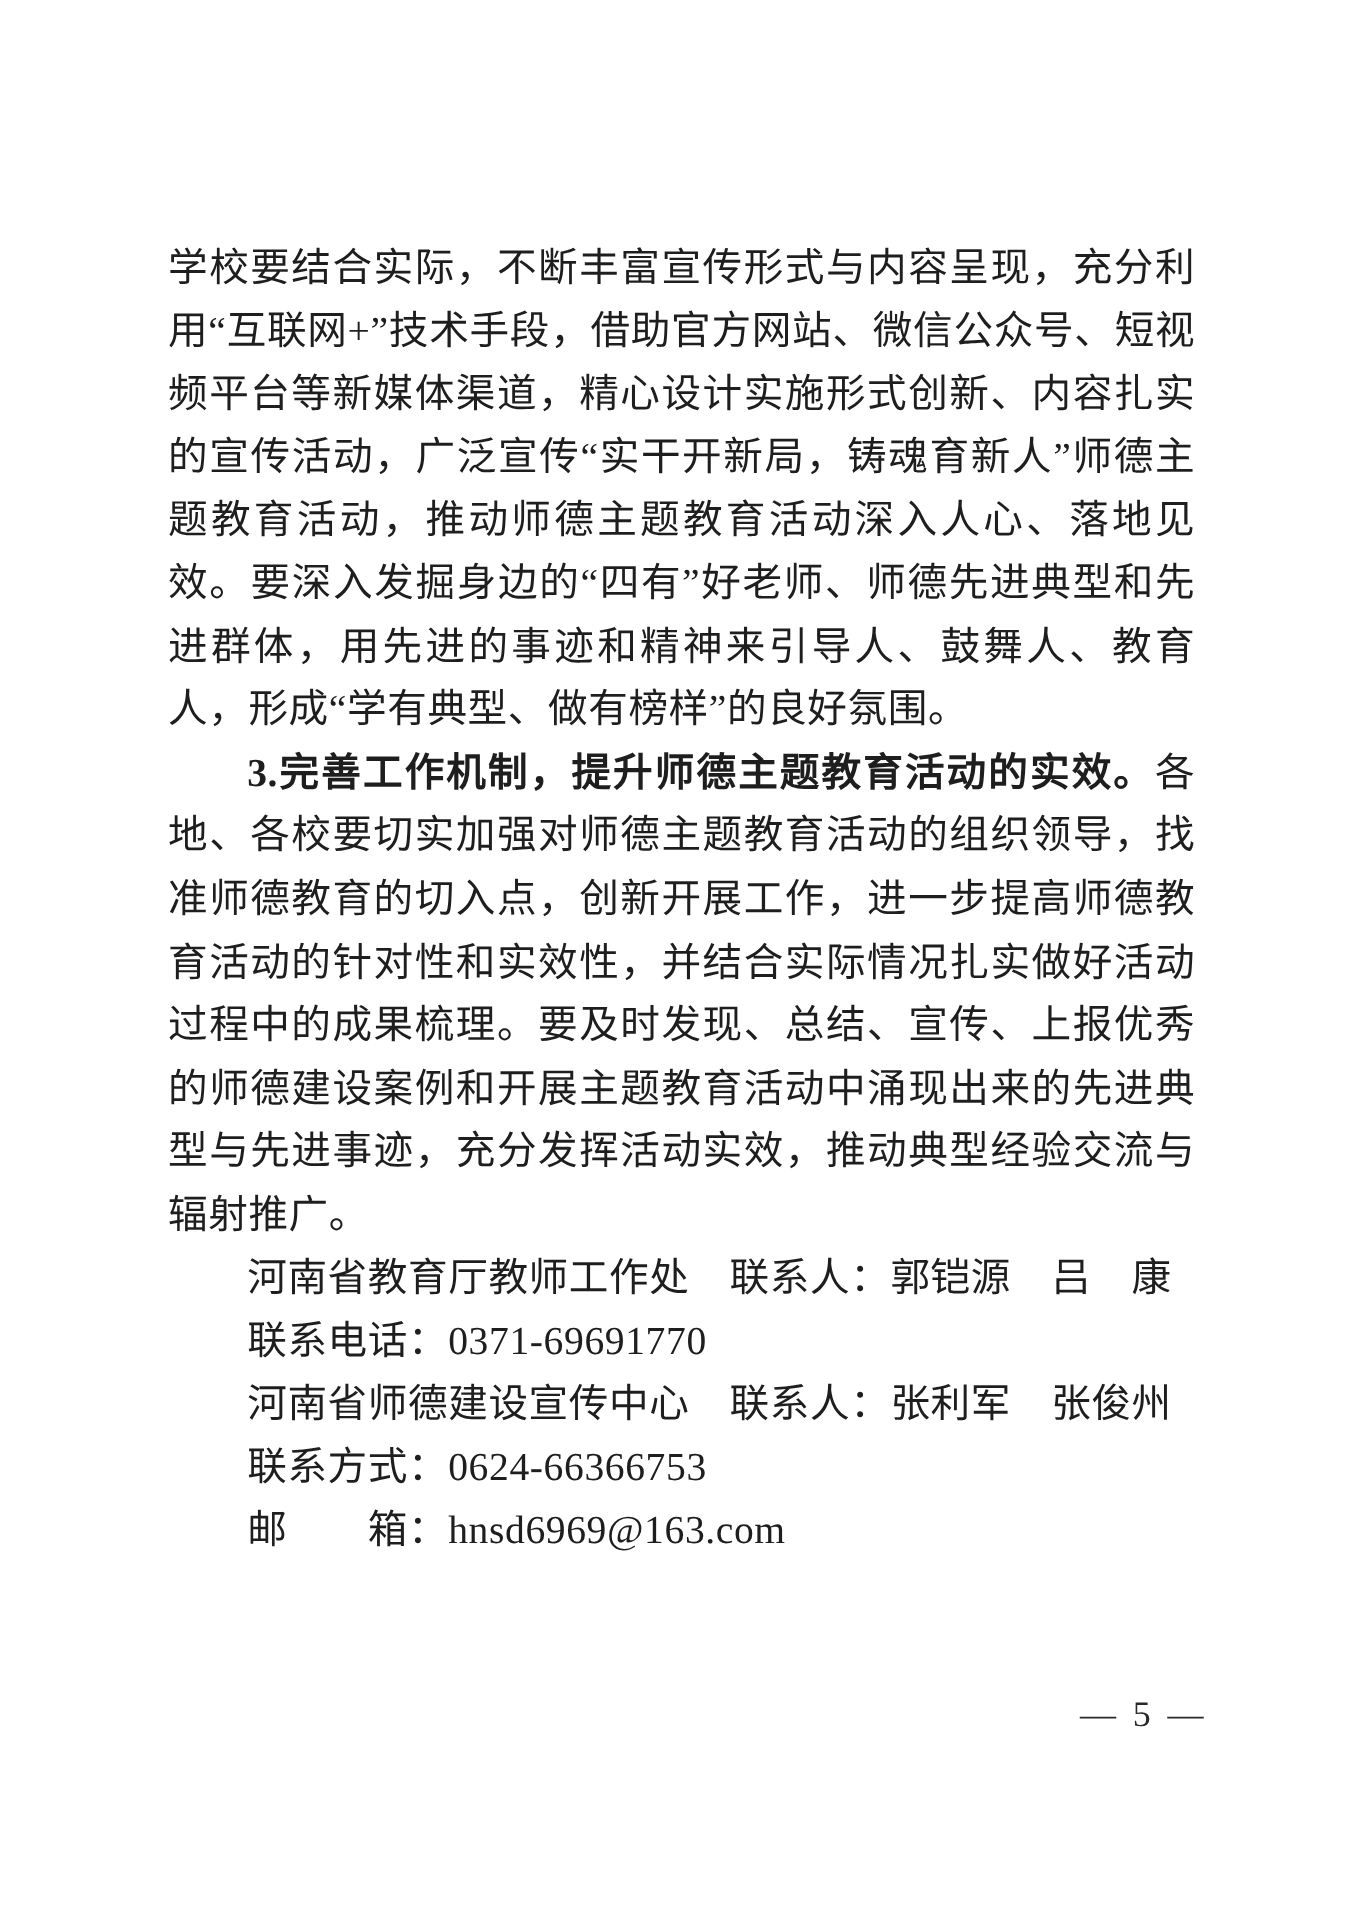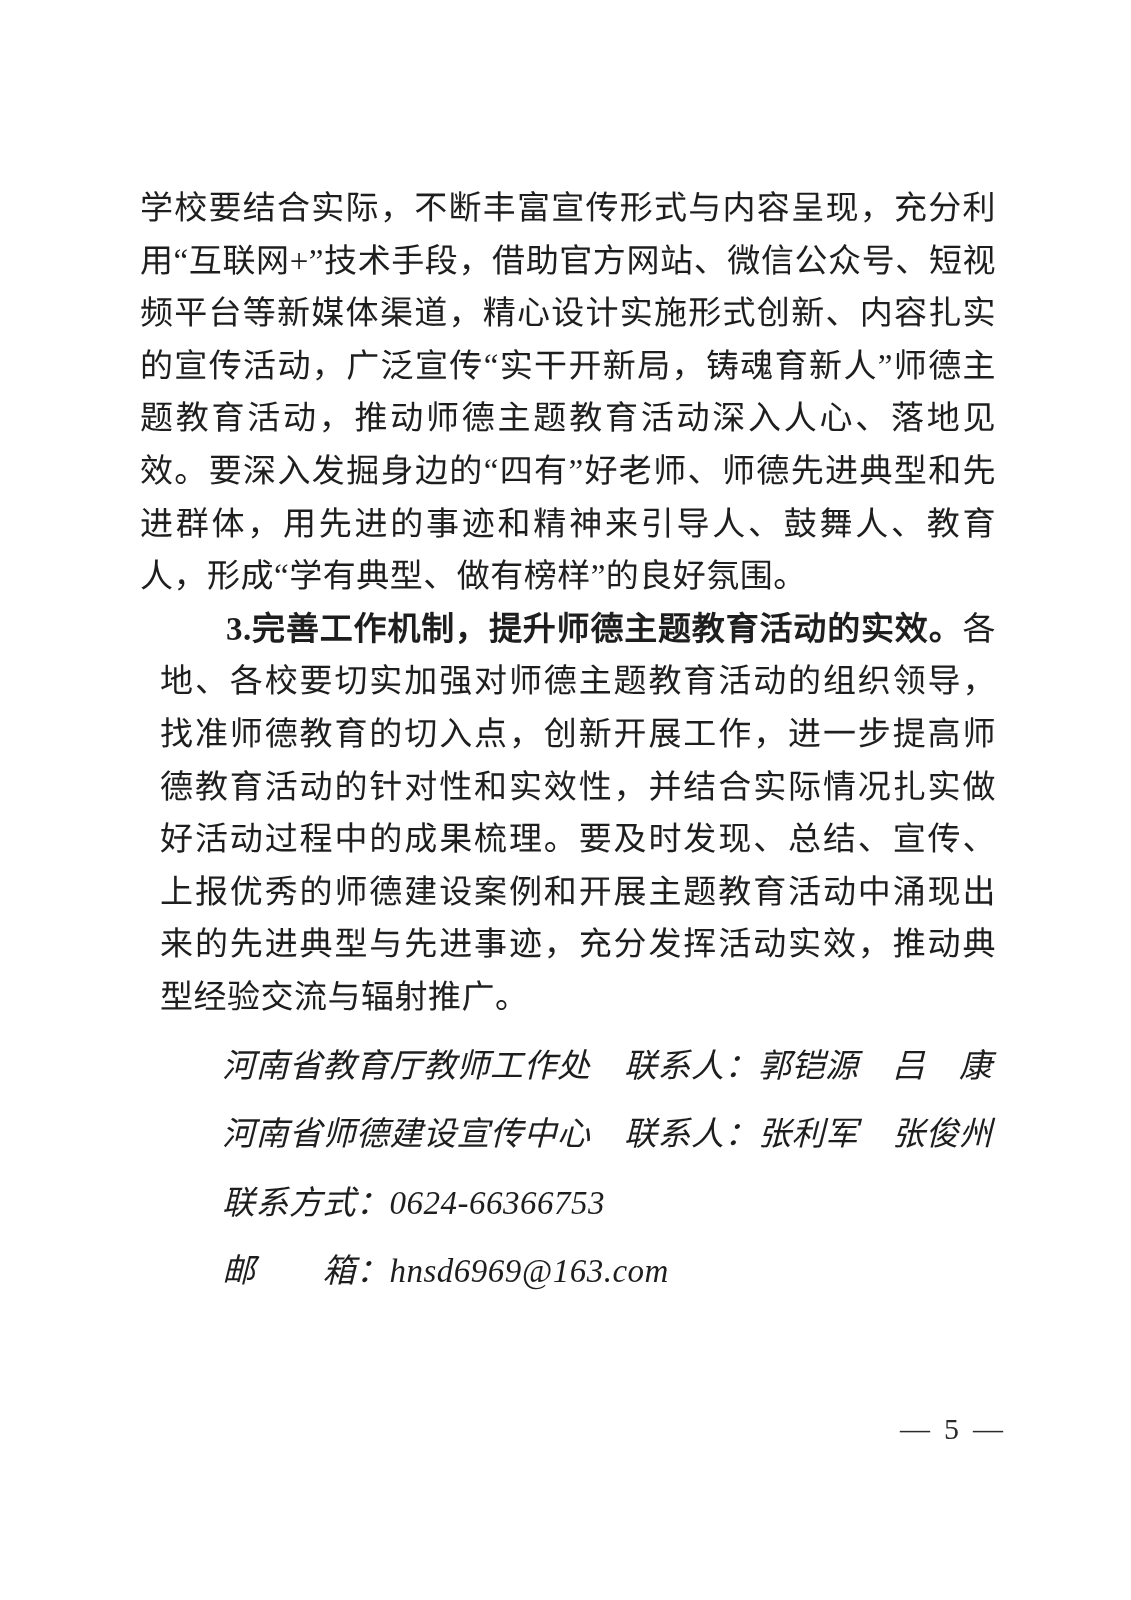--- a/index.html
+++ b/index.html
@@ -16,51 +16,49 @@
     color: #1e1e1e;
   }
   .page {
     position: absolute;
     inset: 0;
     background: #ffffff;
   }
   .content {
     position: absolute;
     left: 140px;
-    top: 182px;
+    top: 198px;
     width: 856px;
   }
   .para {
     margin: 0;
     font-size: 33px;
     line-height: 52.6px;
     text-align: justify;
     text-justify: inter-character;
     letter-spacing: 0.5px;
     word-break: break-all;
   }
   .para.indent {
     text-indent: 2em;
-    margin-left: 20px;
   }
   .para .bold-lead {
     font-weight: bold;
   }
   .contact-block {
     margin: 0;
   }
   .contact-line {
-    margin: 16px;
+    margin: 0;
     font-size: 33px;
     line-height: 52.6px;
     text-align: left;
     text-indent: 2em;
     letter-spacing: 0.5px;
     white-space: nowrap;
-    font-style: italic;
   }
   .page-number {
     position: absolute;
     right: 128px;
     top: 1412px;
     font-size: 30px;
     color: #2a2a2a;
     display: flex;
     align-items: center;
     gap: 14px;
@@ -76,20 +74,21 @@
 
   <div class="content">
 
     <p class="para">学校要结合实际，不断丰富宣传形式与内容呈现，充分利用“互联网+”技术手段，借助官方网站、微信公众号、短视频平台等新媒体渠道，精心设计实施形式创新、内容扎实的宣传活动，广泛宣传“实干开新局，铸魂育新人”师德主题教育活动，推动师德主题教育活动深入人心、落地见效。要深入发掘身边的“四有”好老师、师德先进典型和先进群体，用先进的事迹和精神来引导人、鼓舞人、教育人，形成“学有典型、做有榜样”的良好氛围。</p>
 
     <p class="para indent"><span class="bold-lead">3.完善工作机制，提升师德主题教育活动的实效。</span><span>各地、各校要切实加强对师德主题教育活动的组织领导，找准师德教育的切入点，创新开展工作，进一步提高师德教育活动的针对性和实效性，并结合实际情况扎实做好活动过程中的成果梳理。要及时发现、总结、宣传、上报优秀的师德建设案例和开展主题教育活动中涌现出来的先进典型与先进事迹，充分发挥活动实效，推动典型经验交流与辐射推广。</span></p>
 
 
     <div class="contact-block">
       <p class="contact-line">河南省教育厅教师工作处　联系人：郭铠源　吕　康</p>
+      <p class="contact-line">联系电话：0371-69691770</p>
       <p class="contact-line">河南省师德建设宣传中心　联系人：张利军　张俊州</p>
       <p class="contact-line">联系方式：0624-66366753</p>
       <p class="contact-line">邮　　箱：hnsd6969@163.com</p>
     </div>
 
   </div>
 
   <div class="page-number">
     <span class="dash">—</span>
     <span class="num">5</span>

